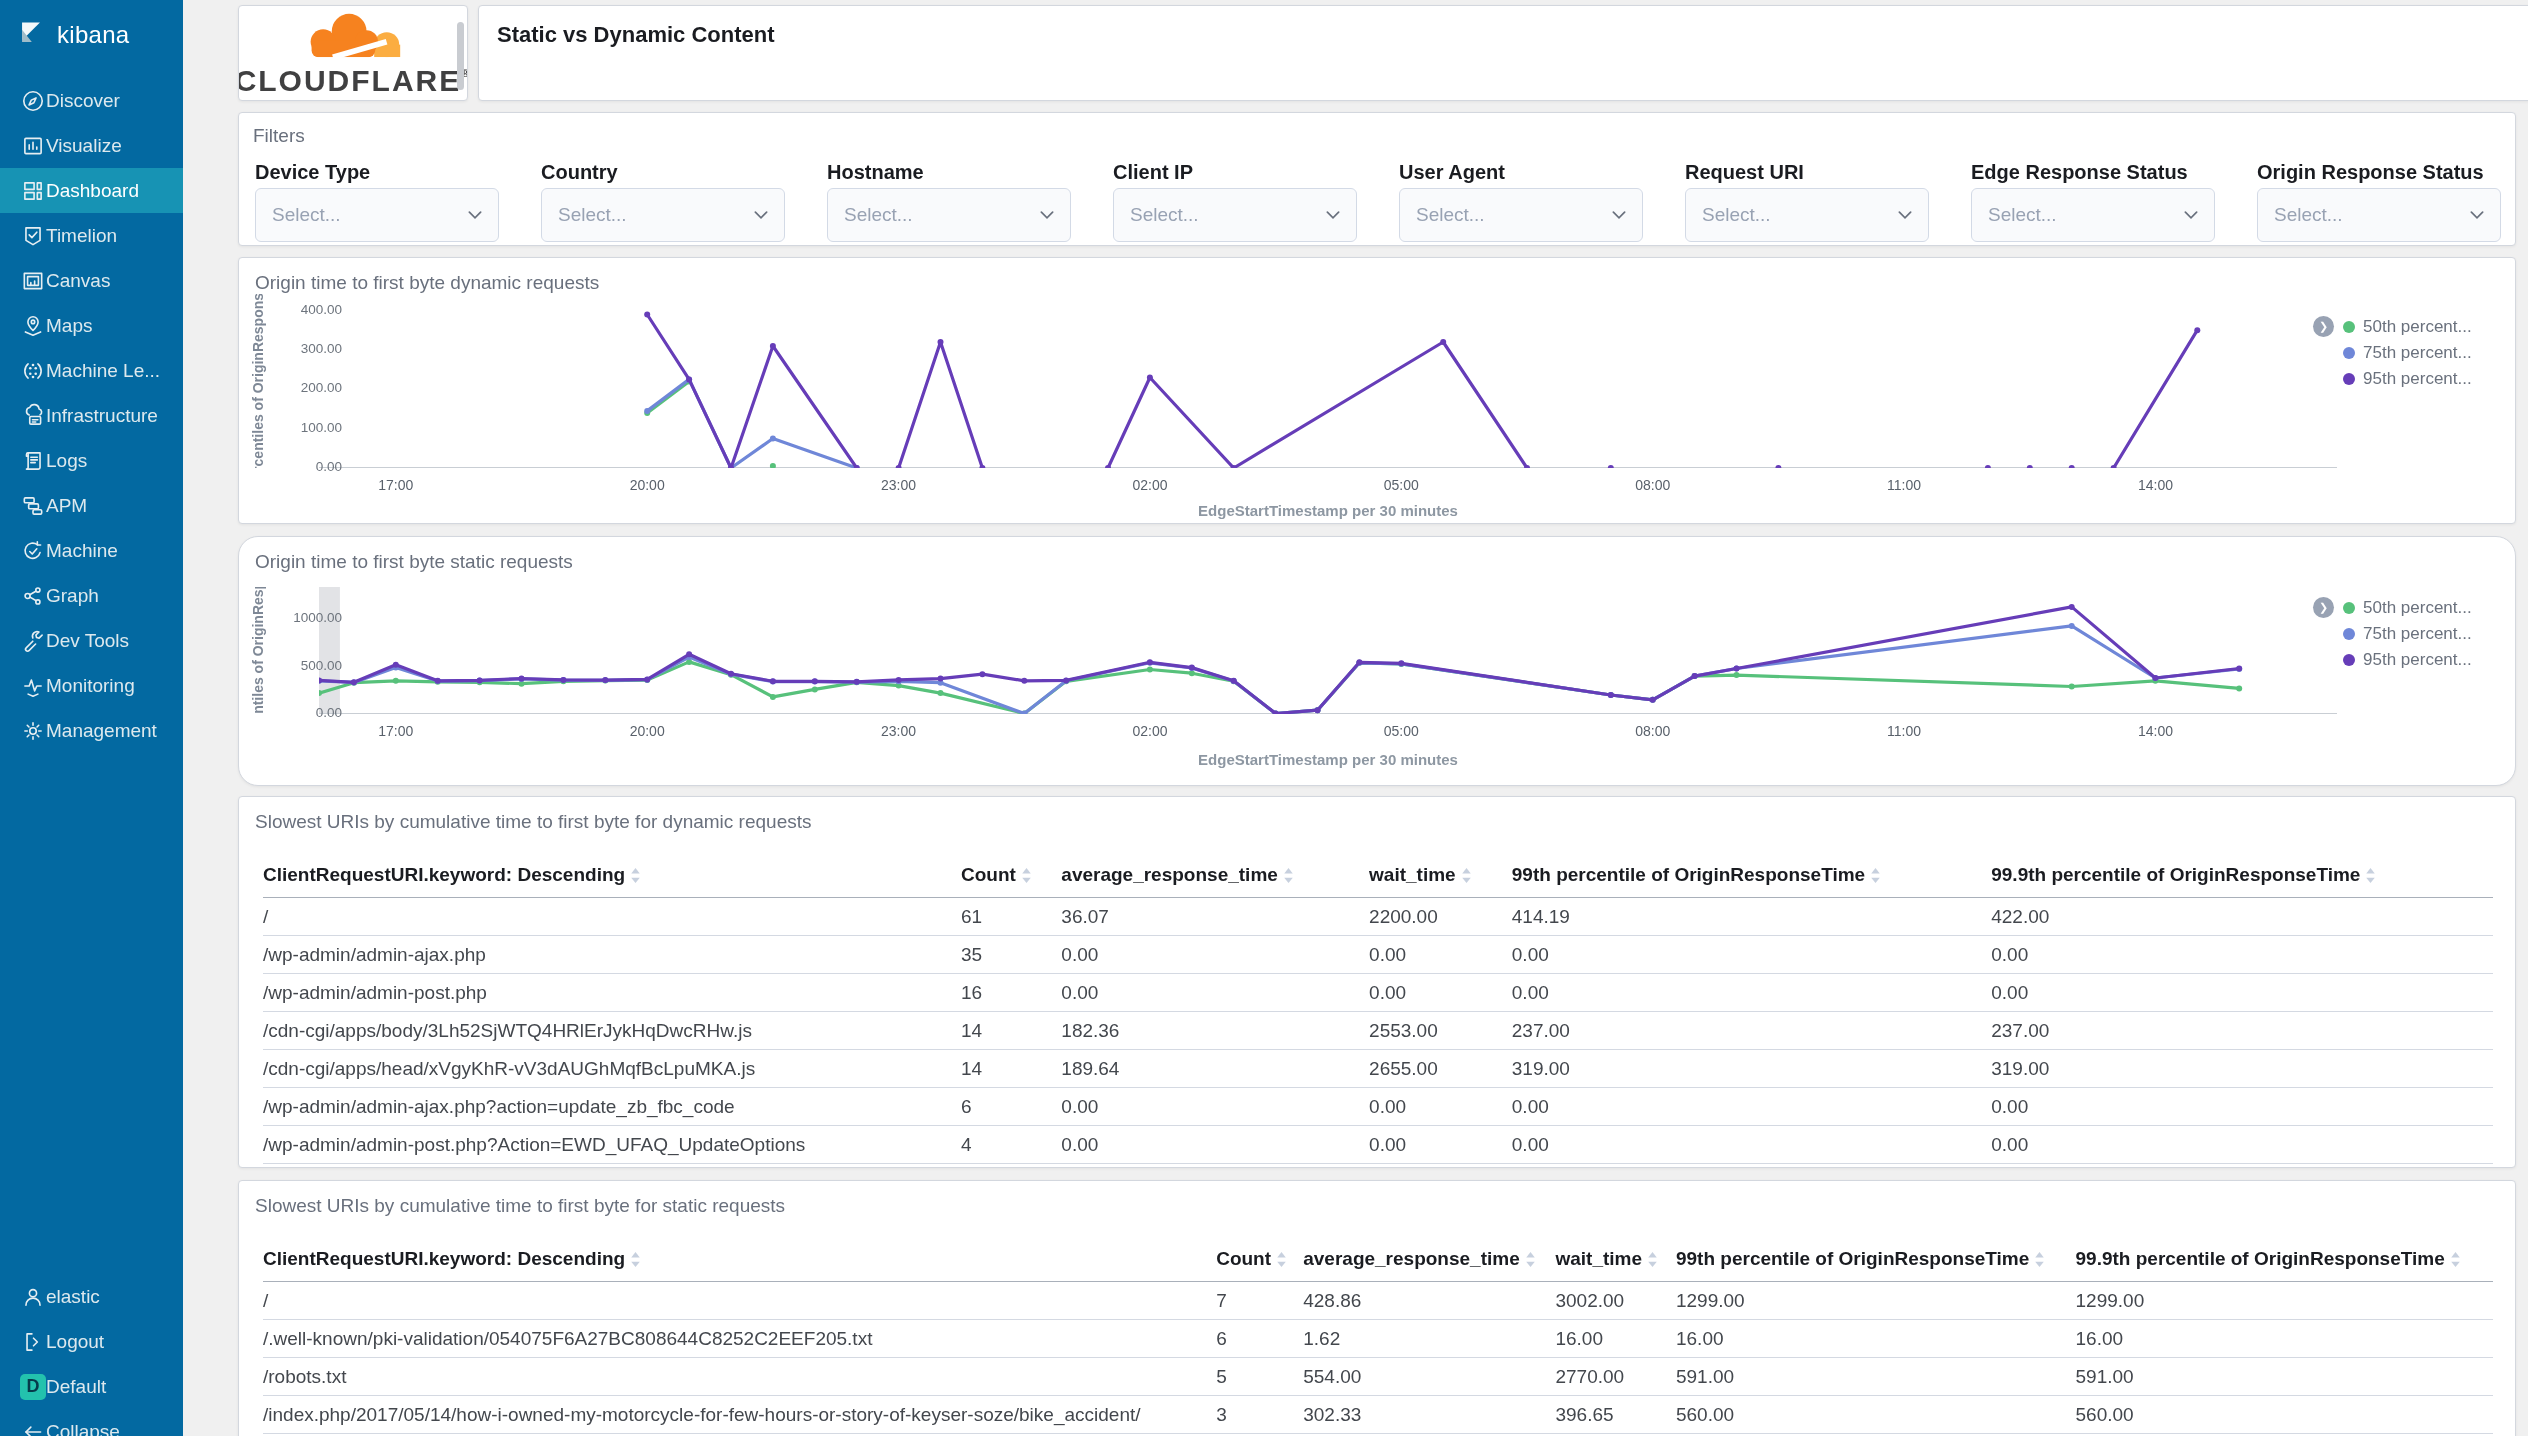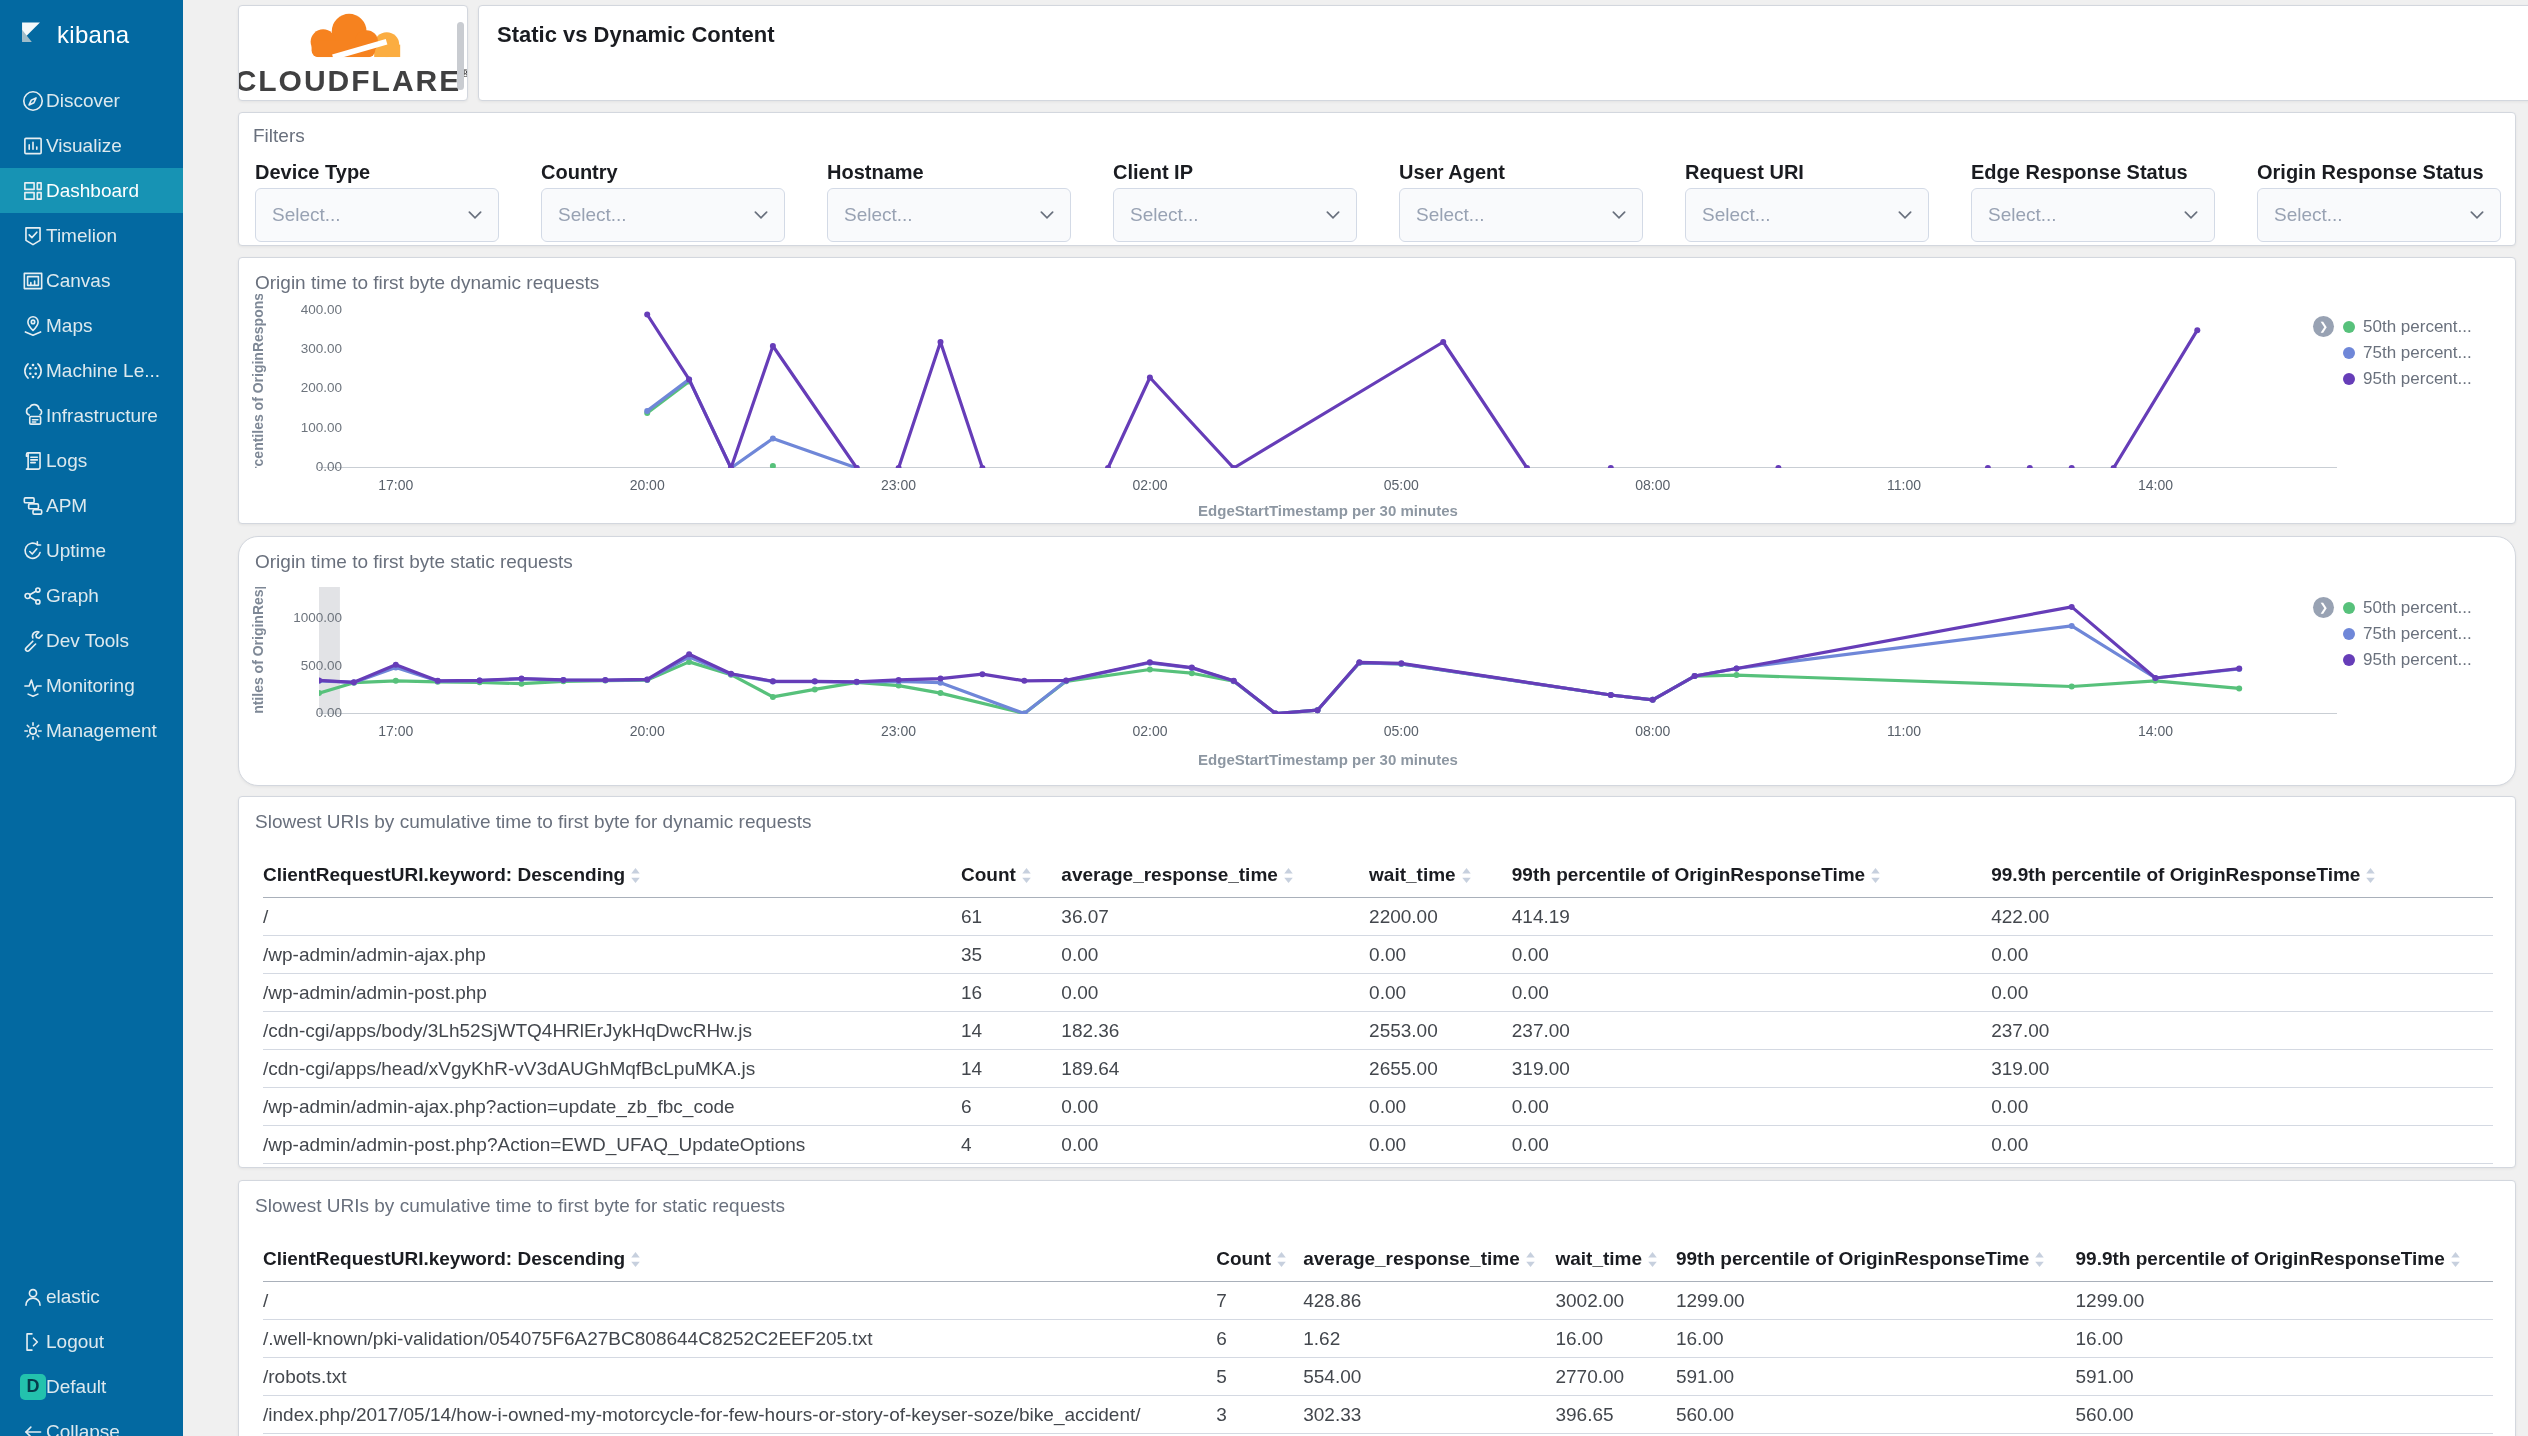--- a/index.html
+++ b/index.html
@@ -204,21 +204,21 @@
         <span>APM</span>
       </div>
       <div class="side-item">
         <span class="ico">
           <svg viewBox="0 0 24 24" fill="none" stroke="currentColor" stroke-width="1.5" stroke-linecap="round" stroke-linejoin="round">
             <path d="M18.5 13.5A7 7 0 1116 6.2"></path>
             <path d="M16 3.5v3h3"></path>
             <path d="M9 12.5l2.3 2.3L15.5 10"></path>
           </svg>
         </span>
-        <span>Uptime</span>
+        <span>Machine</span>
       </div>
       <div class="side-item">
         <span class="ico">
           <svg viewBox="0 0 24 24" fill="none" stroke="currentColor" stroke-width="1.5" stroke-linecap="round" stroke-linejoin="round">
             <circle cx="7" cy="12" r="2.3"></circle>
             <circle cx="16.5" cy="6.5" r="1.9"></circle>
             <circle cx="16.5" cy="17.5" r="1.9"></circle>
             <path d="M9 10.8l5.6-3.2M9.2 13l5.4 3.2"></path>
           </svg>
         </span>

